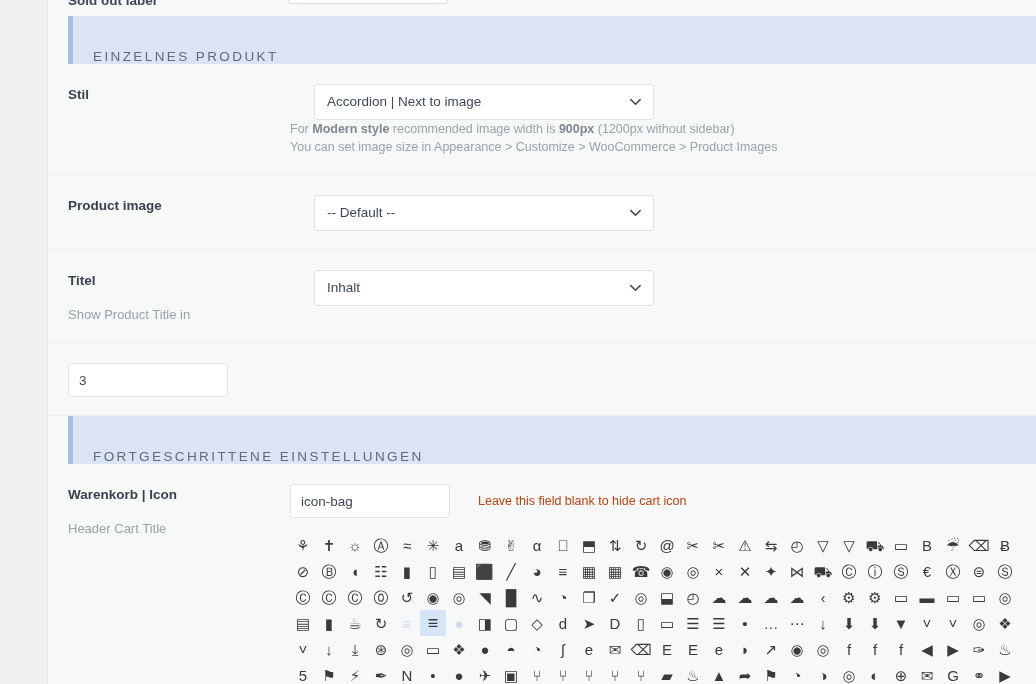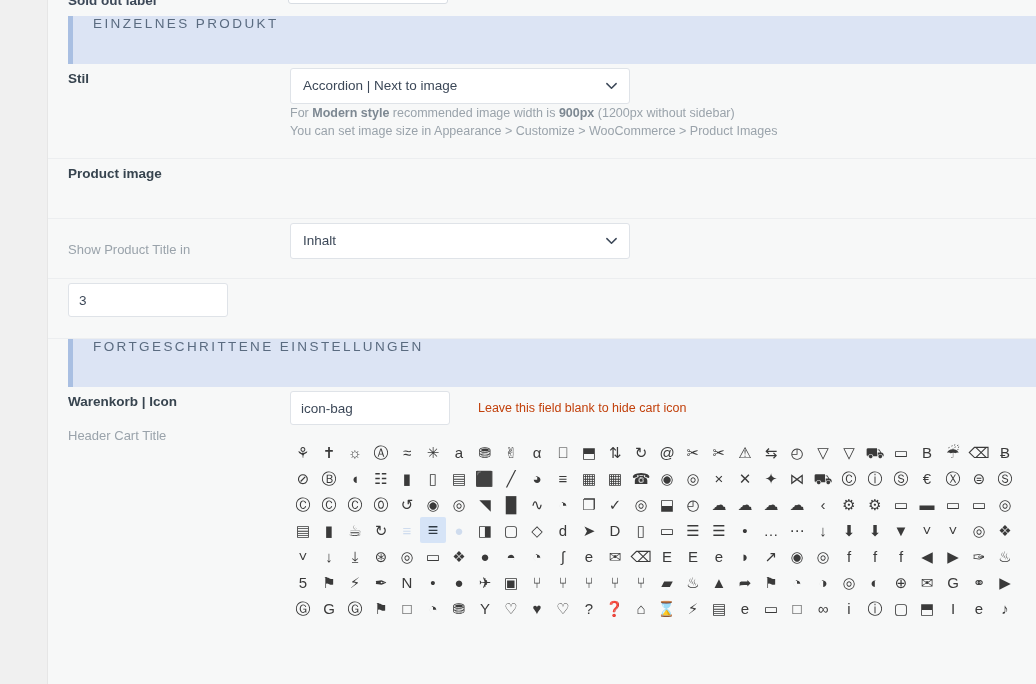--- a/index.html
+++ b/index.html
@@ -50,37 +50,37 @@
     width: 160px; height: 26px;
     border: 1px solid #d8dde3;
     border-radius: 3px; background:#fff;
   }
 
   
   .section-head {
     background: #dce4f4;
     border-left: 5px solid #a9bfe2;
     height: 48px;
-    display: flex; align-items: flex-start;
+    display: flex; align-items: flex-end;
     padding-left: 20px;
     margin-left: 20px;
   }
   .section-head .title {
     font-size: 13.5px;
     letter-spacing: 2.4px;
     color: #5a6b80;
     font-weight: normal;
     text-transform: uppercase;
   }
 
   
   .opt-row {
     display: flex;
     align-items: flex-start;
-    padding: 4px 0 18px 20px;
+    padding: 20px 0 18px 20px;
     border-bottom: 1px solid #eceef0;
     min-height: 60px;
   }
   .opt-row.no-border { border-bottom: none; }
 
   .opt-label {
     width: 222px; flex: 0 0 222px;
     padding-top: 2px;
   }
   .opt-label .lbl {
@@ -94,20 +94,21 @@
     margin-top: 16px; line-height: 1.35;
   }
 
   .opt-field { flex: 1 1 auto; }
 
   
   .sel-wrap {
     position: relative;
     width: 340px;
     height: 36px;
+    margin-left: 24px;
   }
   .sel-wrap select {
     appearance: none; -webkit-appearance: none; -moz-appearance: none;
     width: 100%; height: 36px;
     padding: 0 34px 0 12px;
     font-family: inherit; font-size: 13.5px; color: #3c4858;
     background: #fff;
     border: 1px solid #dfe3e8;
     border-radius: 3px;
     line-height: 34px;
@@ -209,24 +210,37 @@
           <span class="line"><span>For </span><b>Modern style</b><span> recommended image width is </span><b>900px</b><span> (1200px without sidebar)</span></span>
           <span class="line">You can set image size in Appearance &gt; Customize &gt; WooCommerce &gt; Product Images</span>
         </div>
       </div>
     </div>
 
     <div class="opt-row">
       <div class="opt-label">
         <span class="lbl">Product image</span>
       </div>
+      <div class="opt-field">
+        <div class="sel-wrap">
+          <select>
+            <option>-- Default --</option>
+          </select>
+          <span class="chev">
+            <svg viewBox="0 0 14 14" width="13" height="13" fill="none" stroke="#3c4858" stroke-width="1.6" stroke-linecap="round" stroke-linejoin="round">
+                <path d="M2 5l5 5 5-5"></path>
+              </svg>
+          </span>
+        </div>
+      </div>
     </div>
 
     <div class="opt-row">
       <div class="opt-label">
+        <span class="lbl">Titel</span>
         <span class="sub">Show Product Title in</span>
       </div>
       <div class="opt-field">
         <div class="sel-wrap">
           <select>
             <option>Inhalt</option>
           </select>
           <span class="chev">
             <svg viewBox="0 0 14 14" width="13" height="13" fill="none" stroke="#3c4858" stroke-width="1.6" stroke-linecap="round" stroke-linejoin="round">
                 <path d="M2 5l5 5 5-5"></path>

